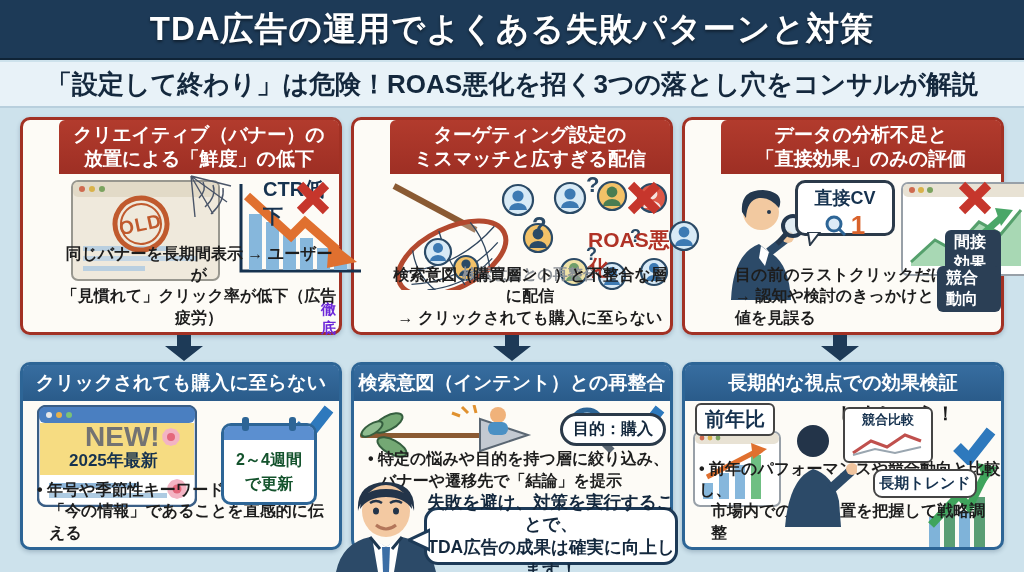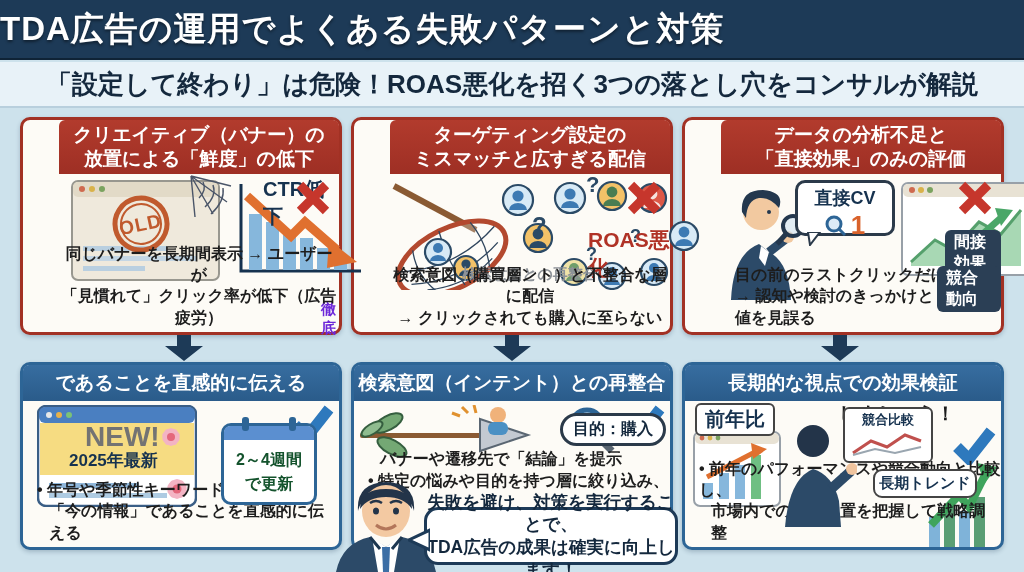--- a/index.html
+++ b/index.html
@@ -1,21 +1,21 @@
 <!DOCTYPE html>
 <html><head>
 <meta charset="utf-8">
 <style>
   html,body{margin:0;padding:0;background:#9db6c4;}
   *{box-sizing:border-box;}
   .stage{position:relative;width:1024px;height:572px;overflow:hidden;background:#cde2ec;
     font-family:"Liberation Sans","DejaVu Sans",sans-serif;margin:0 auto;}
   
   .topbar{position:absolute;left:0;top:0;width:1024px;height:60px;background:#1d3a57;
-    display:flex;align-items:center;justify-content:flex-start;border-bottom:2px solid #0f2336;}
+    display:flex;align-items:center;justify-content:center;border-bottom:2px solid #0f2336;}
   .topbar h1{margin:0;color:#fff;font-size:33px;font-weight:bold;letter-spacing:1px;
     text-shadow:0 2px 3px rgba(0,0,0,.45);}
   .subbar{position:absolute;left:0;top:62px;width:1024px;height:46px;background:#e8f2f8;
     display:flex;align-items:center;justify-content:center;border-bottom:2px solid #b8cfdd;}
   .subbar div{color:#14283d;font-size:26px;font-weight:bold;}
   
   .row{position:absolute;left:20px;width:984px;display:flex;gap:9px;}
   .row.top{top:117px;}
   .row.bottom{top:362px;}
   .arrows{position:absolute;left:20px;top:335px;width:984px;display:flex;}
@@ -307,21 +307,21 @@
         <svg width="38" height="26">
           <path d="M12 0h14v11h12L19 26 0 11h12z" fill="#1d3a57"></path>
         </svg>
       </div>
   </div>
 
   <div class="row bottom">
 
     <section class="card solution">
       <div class="card-head">
-        <span>であることを直感的に伝える</span>
+        <span>クリックされても購入に至らない</span>
       </div>
       <div class="card-body">
         <div class="illus" style="height:104px;">
 
           <svg width="160" height="102" style="position:absolute;left:14px;top:4px;">
             <rect x="1" y="1" width="158" height="100" rx="8" fill="#fff" stroke="#3a5e86" stroke-width="2.5"></rect>
             <rect x="2" y="2" width="156" height="16" rx="6" fill="#4a7fc1"></rect>
             <circle cx="12" cy="10" r="3" fill="#e8e8e8"></circle>
               <circle cx="22" cy="10" r="3" fill="#e8b14a"></circle>
               <circle cx="32" cy="10" r="3" fill="#7cc276"></circle>
@@ -392,22 +392,22 @@
           <svg width="52" height="52" style="position:absolute;right:52px;top:4px;">
             <circle cx="21" cy="21" r="16" fill="#d6eaf8" stroke="#2d6596" stroke-width="5"></circle>
             <circle cx="16" cy="16" r="5" fill="#eef6fc"></circle>
             <line x1="33" y1="33" x2="46" y2="46" stroke="#5a6672" stroke-width="7"></line>
           </svg>
           <svg class="check" width="46" height="40">
             <path d="M6 22 L18 34 L40 6" stroke="#2e79bd" stroke-width="11" fill="none"></path>
           </svg>
         </div>
         <p class="desc left" style="bottom:56px;">
+          <span>• 特定の悩みや目的を持つ層に絞り込み、</span>
           <span style="padding-left:12px;">バナーや遷移先で「結論」を提示</span>
-          <span>• 特定の悩みや目的を持つ層に絞り込み、</span>
         </p>
       </div>
     </section>
 
     <section class="card solution">
       <div class="card-head">
         <span>長期的な視点での効果検証</span>
       </div>
       <div class="card-body">
         <div class="illus" style="height:104px;">

